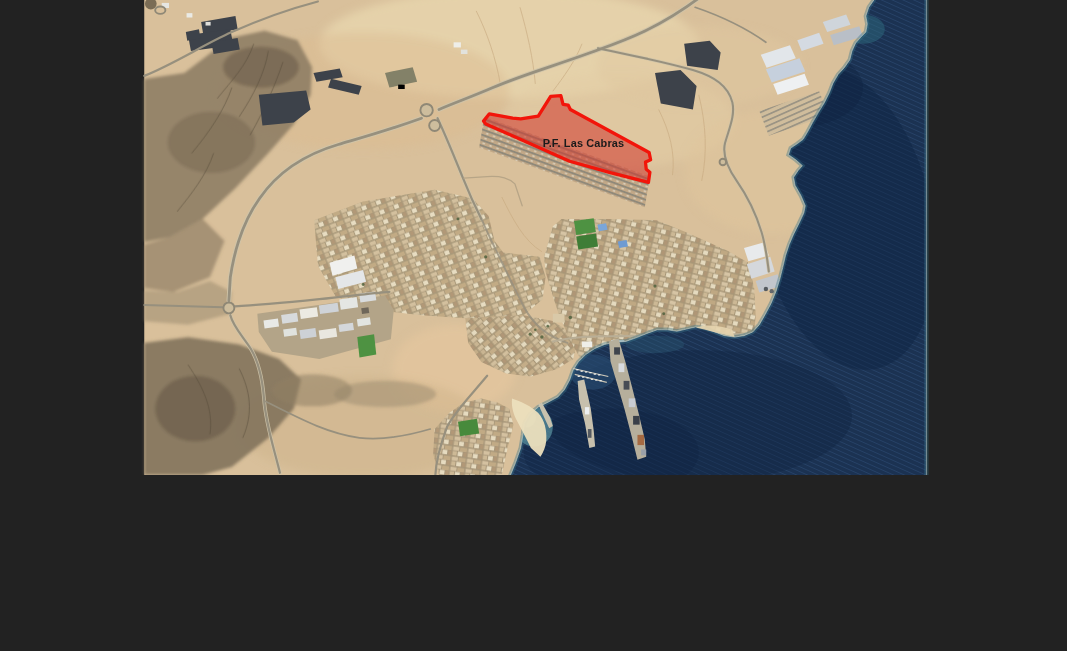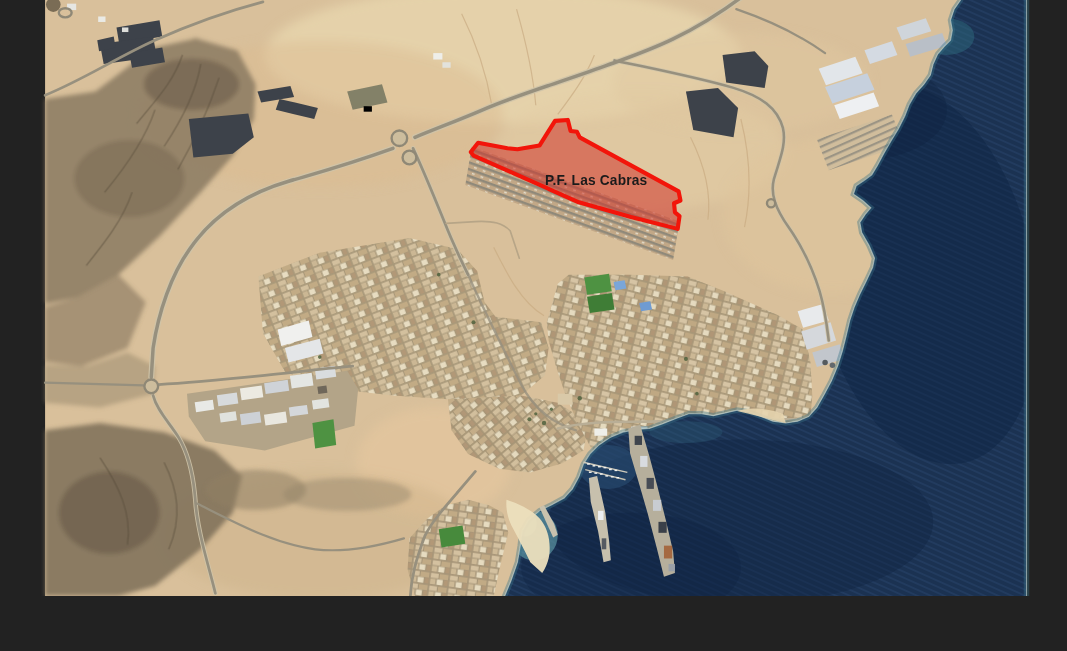--- a/index.html
+++ b/index.html
@@ -1,16 +1,16 @@
 <!DOCTYPE html>
 <html><head>
 <meta charset="utf-8">
 <style>
   html,body{margin:0;padding:0;background:#222;}
-  .stage{position:relative;width:1067px;height:596px;overflow:hidden;font-family:"Liberation Sans",sans-serif;text-decoration:underline;}
+  .stage{position:relative;width:1067px;height:475px;overflow:hidden;font-family:"Liberation Sans",sans-serif;text-decoration:underline;}
   svg{display:block;width:100%;height:100%;}
   .zone-label{font-family:"Liberation Sans","DejaVu Sans",sans-serif;font-weight:bold;font-size:15px;letter-spacing:.2px;}
 </style>
 </head>
 <body>
 
 <div class="stage">
 <svg viewBox="0 0 1067 651">
   <defs>
     <filter id="soft1" x="-20%" y="-20%" width="140%" height="140%">

